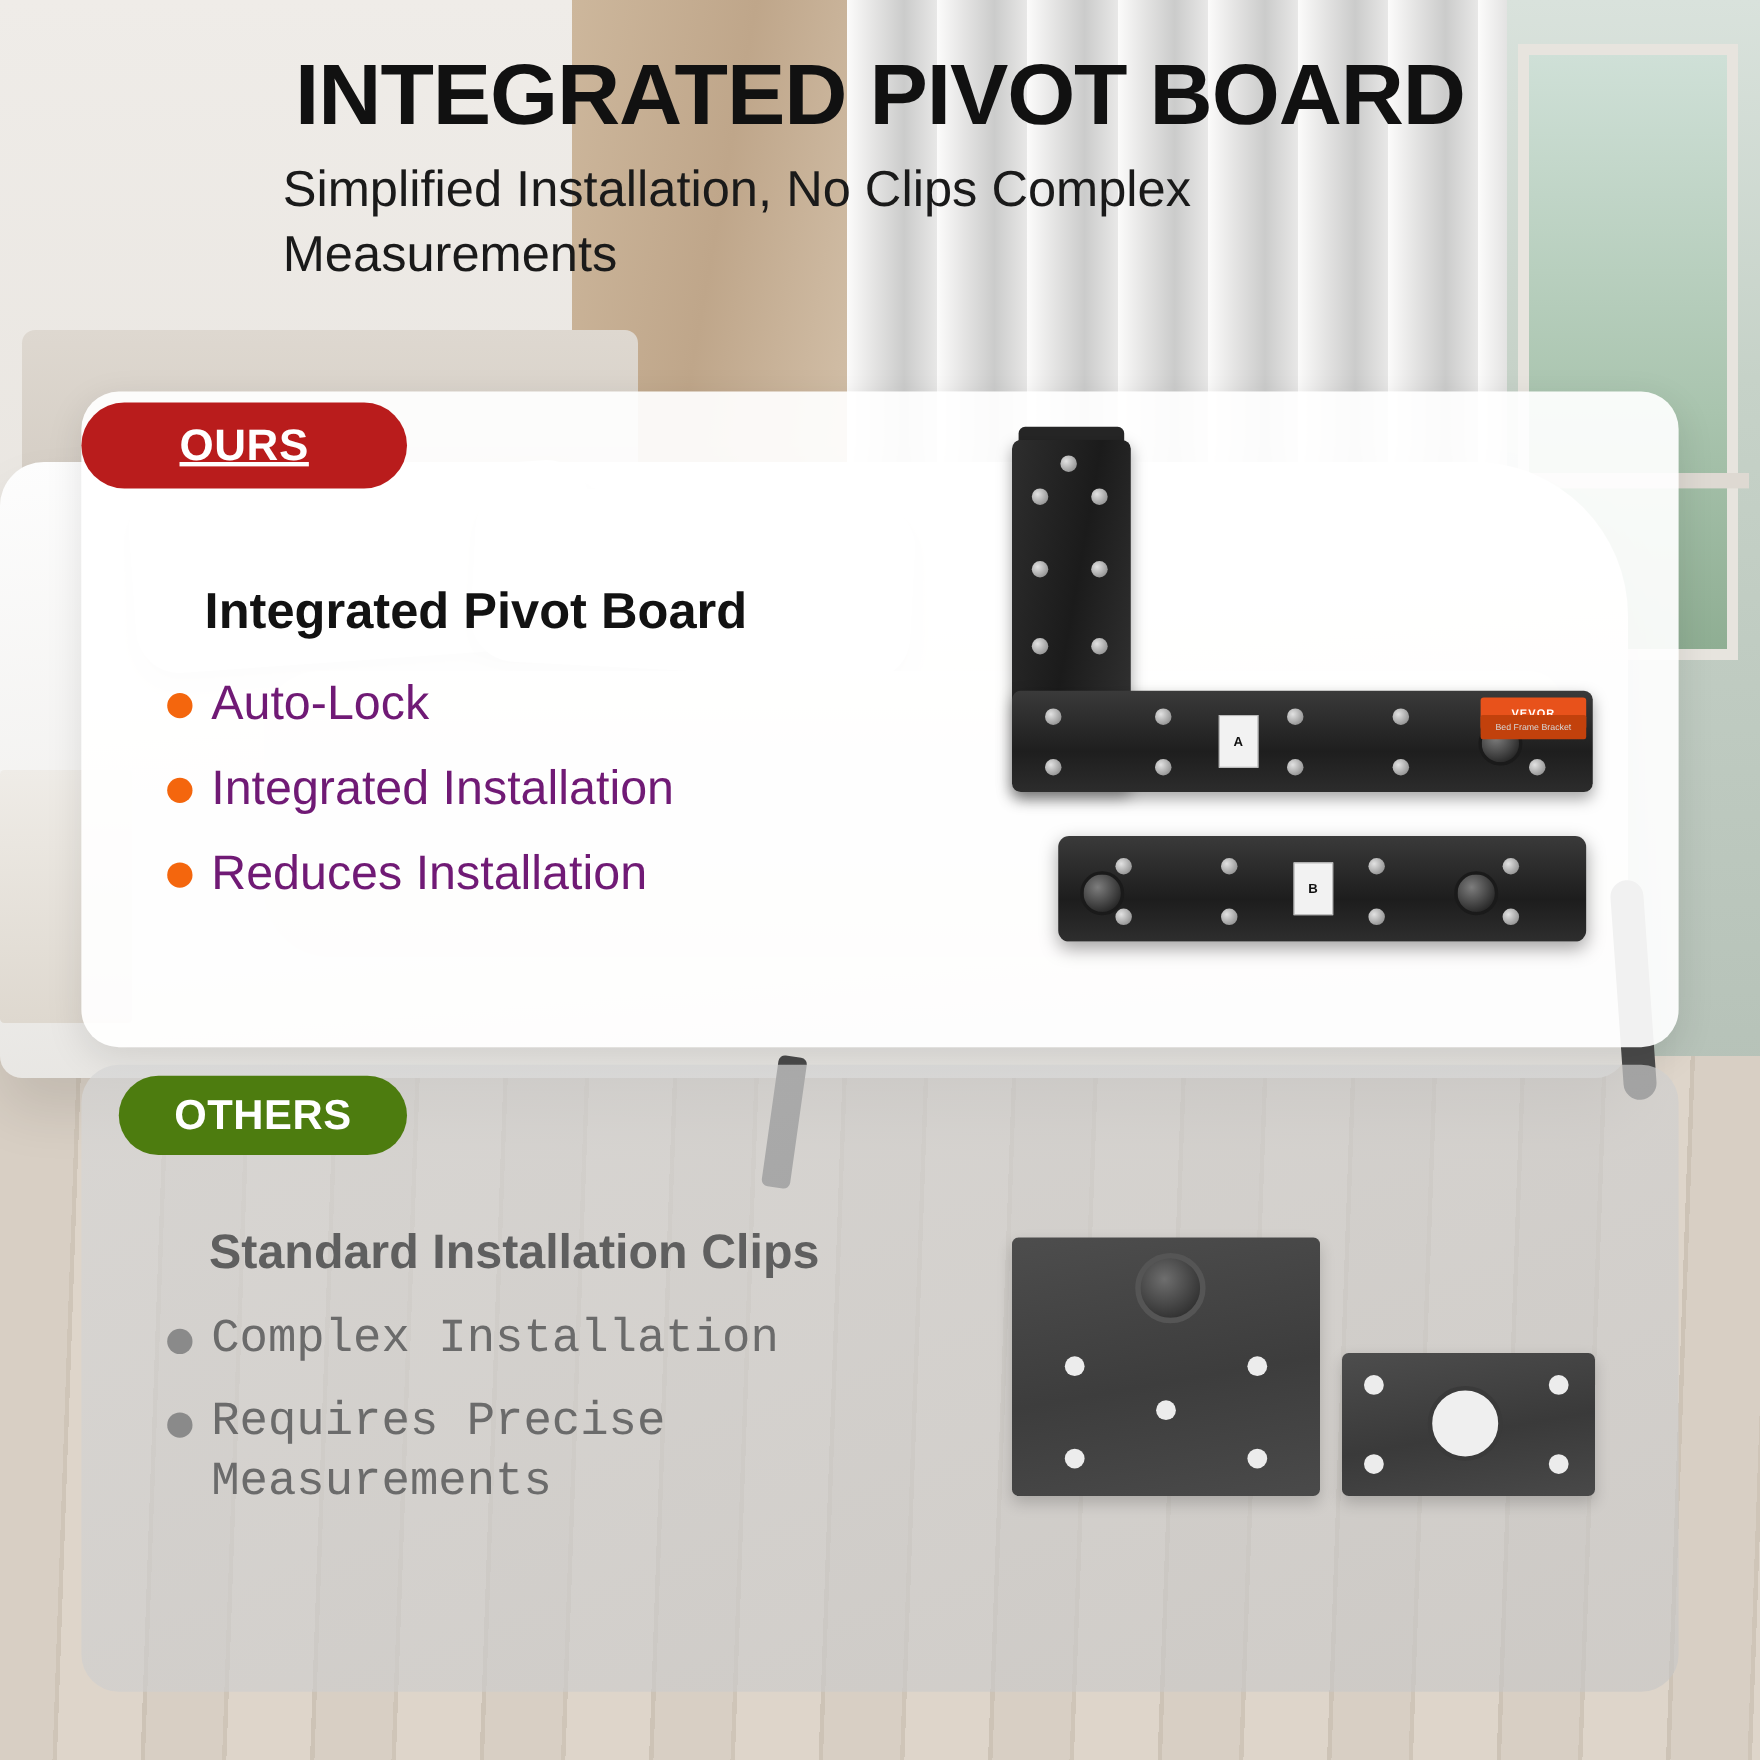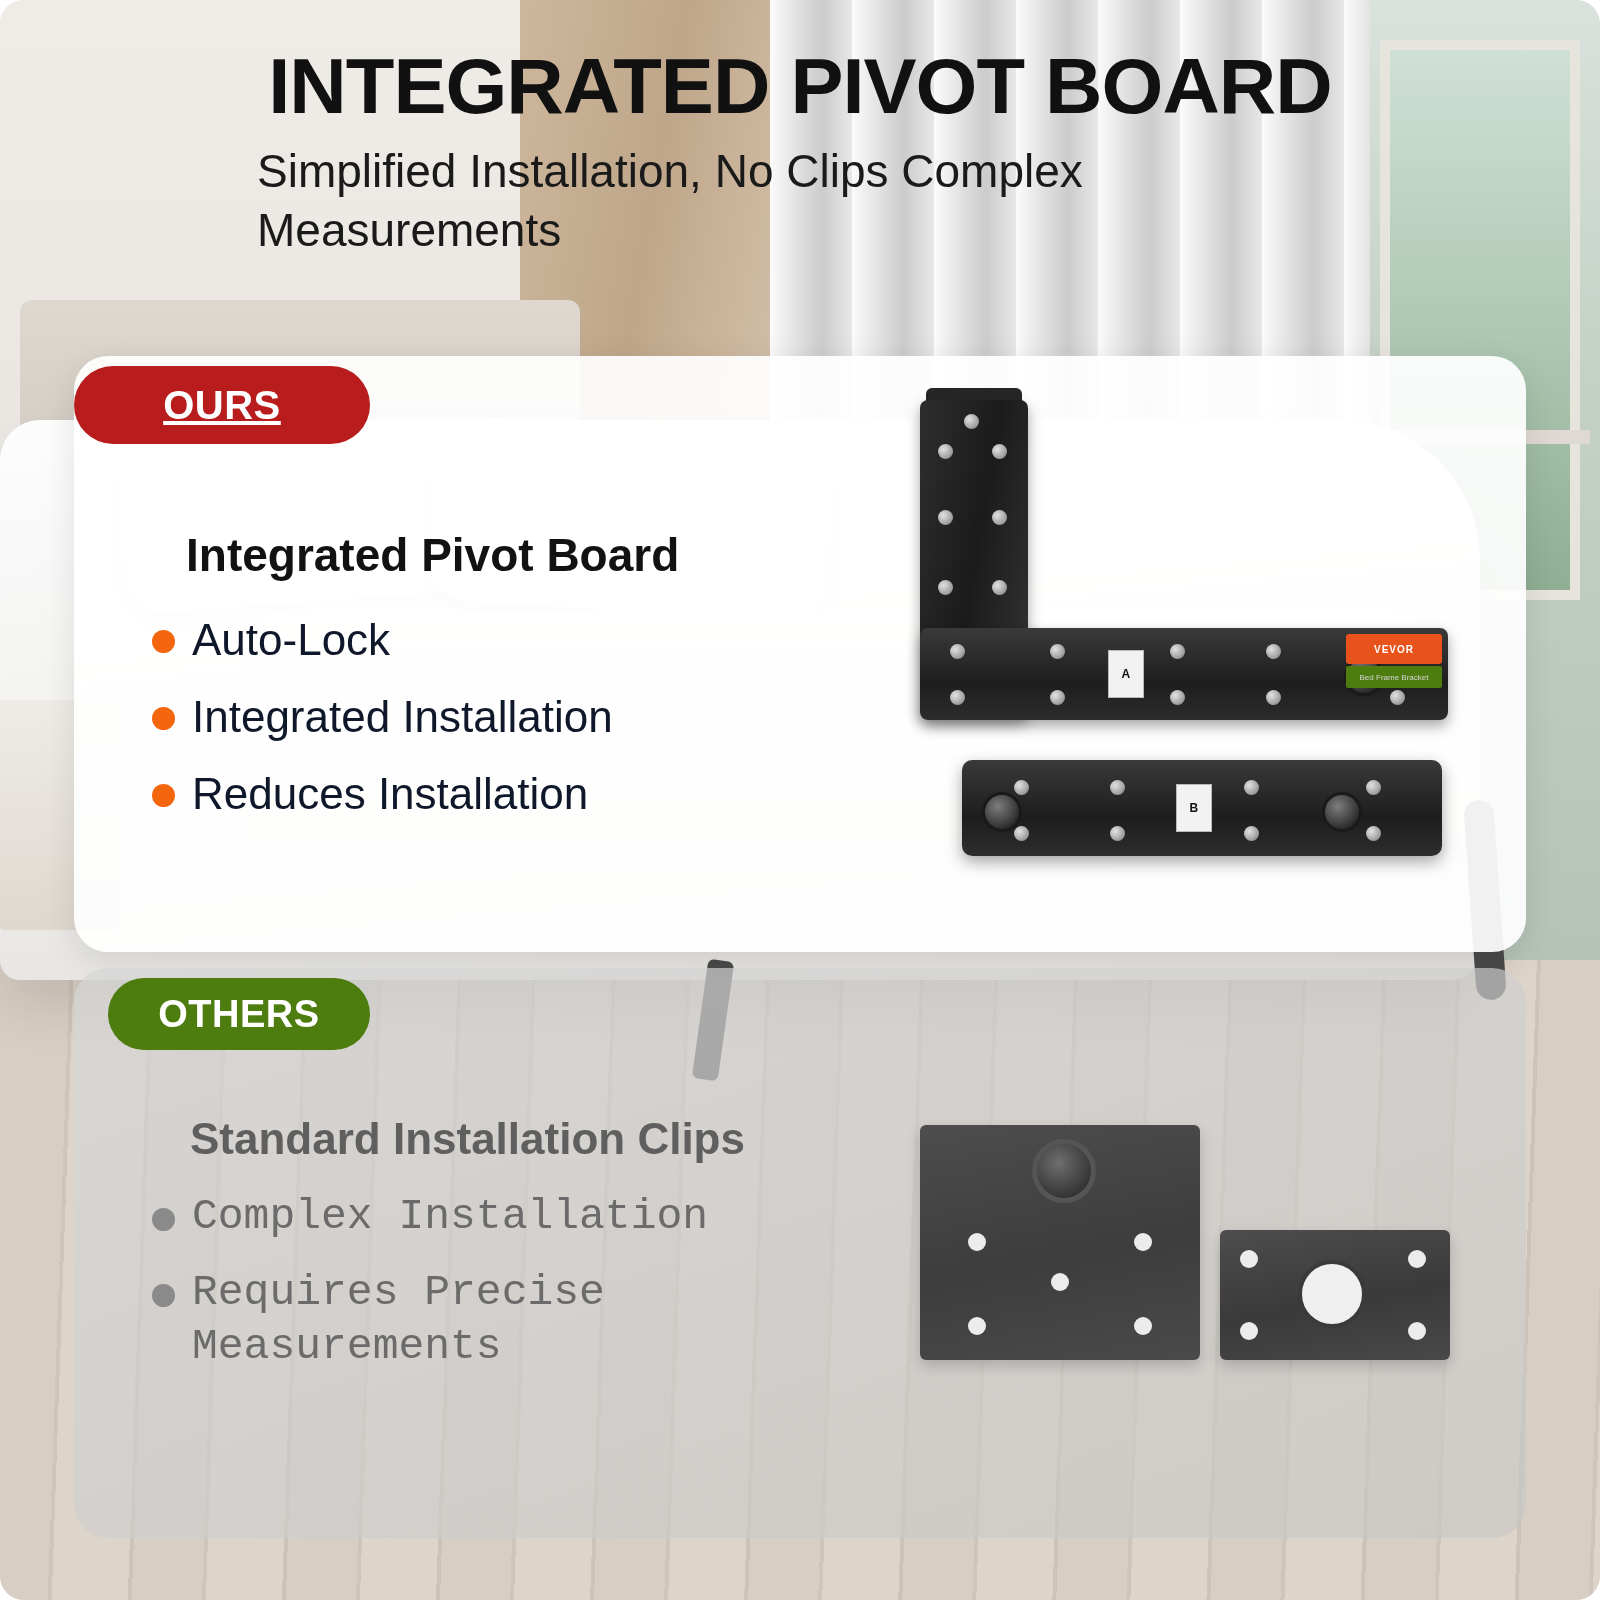--- a/index.html
+++ b/index.html
@@ -11,21 +11,20 @@
     height: 1600px;
     font-family: "Liberation Sans", sans-serif;
     overflow: hidden;
   }
   .page {
     position: relative;
     width: 1600px;
     height: 1600px;
     overflow: hidden;
     background: #e9e6e2;
-    border-radius: 24px;
   }
 
   
   .bg {
     position: absolute;
     inset: 0;
     overflow: hidden;
   }
   .bg-wall-left {
     position: absolute;
@@ -205,21 +204,21 @@
     width: 23px; height: 23px;
     border-radius: 50%;
     margin-top: 18px;
     margin-right: 17px;
     flex: none;
   }
   .dot-orange { background: #f4660d; }
   .dot-gray { background: #8a8a8a; }
   .bullet-text {
     font-size: 44px;
-    color: #0f172a;
+    color: #701a75;
     line-height: 1.25;
   }
 
   
   .card-others {
     position: absolute;
     left: 74px; top: 968px;
     width: 1452px; height: 570px;
     background: linear-gradient(160deg, rgba(214,214,214,0.72) 0%, rgba(198,198,198,0.62) 100%);
     border-radius: 34px;
@@ -328,23 +327,23 @@
     color: #fff;
     font-size: 10px;
     font-weight: 700;
     display: flex;
     align-items: center;
     justify-content: center;
     letter-spacing: 1px;
   }
   .vevor-sub {
     position: absolute;
-    right: 8px; top: 266px;
+    right: 8px; top: 250px;
     width: 96px; height: 22px;
-    background: #4d7c0f;
+    background: #c2410c;
     color: #d6d6d6;
     font-size: 8px;
     display: flex;
     align-items: center;
     justify-content: center;
     border-radius: 2px;
     text-align: right;
   }
 
   

